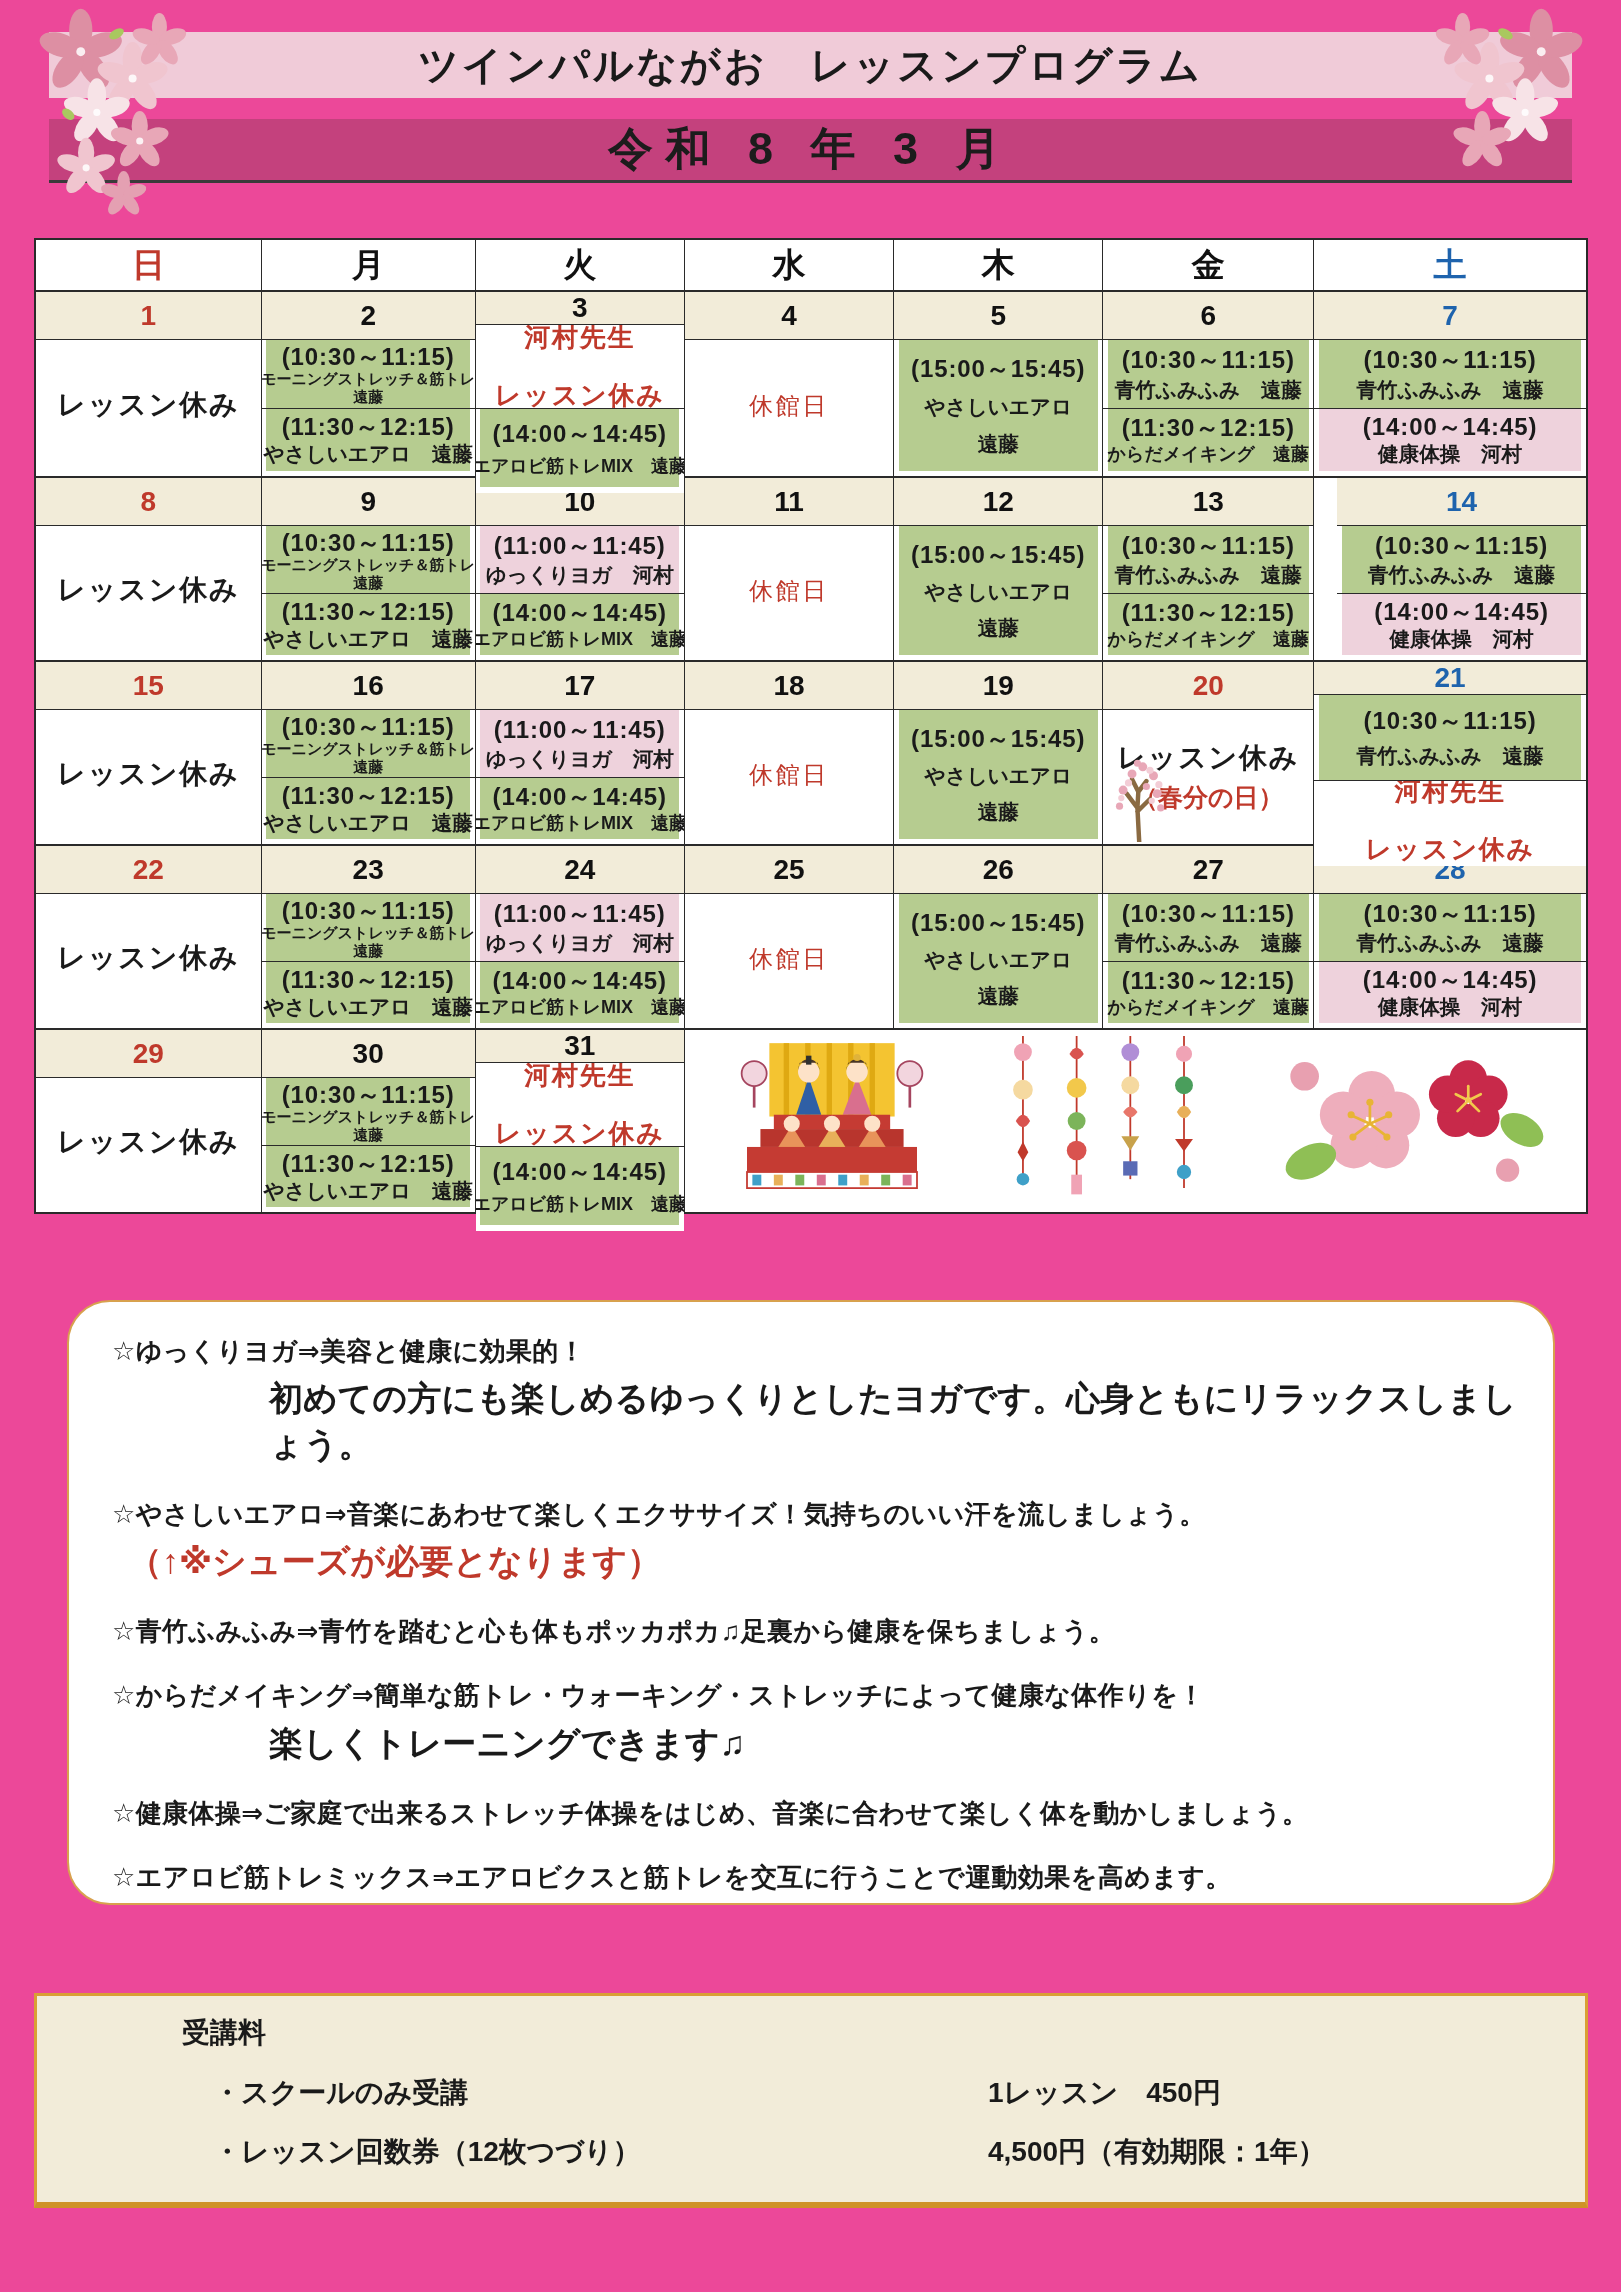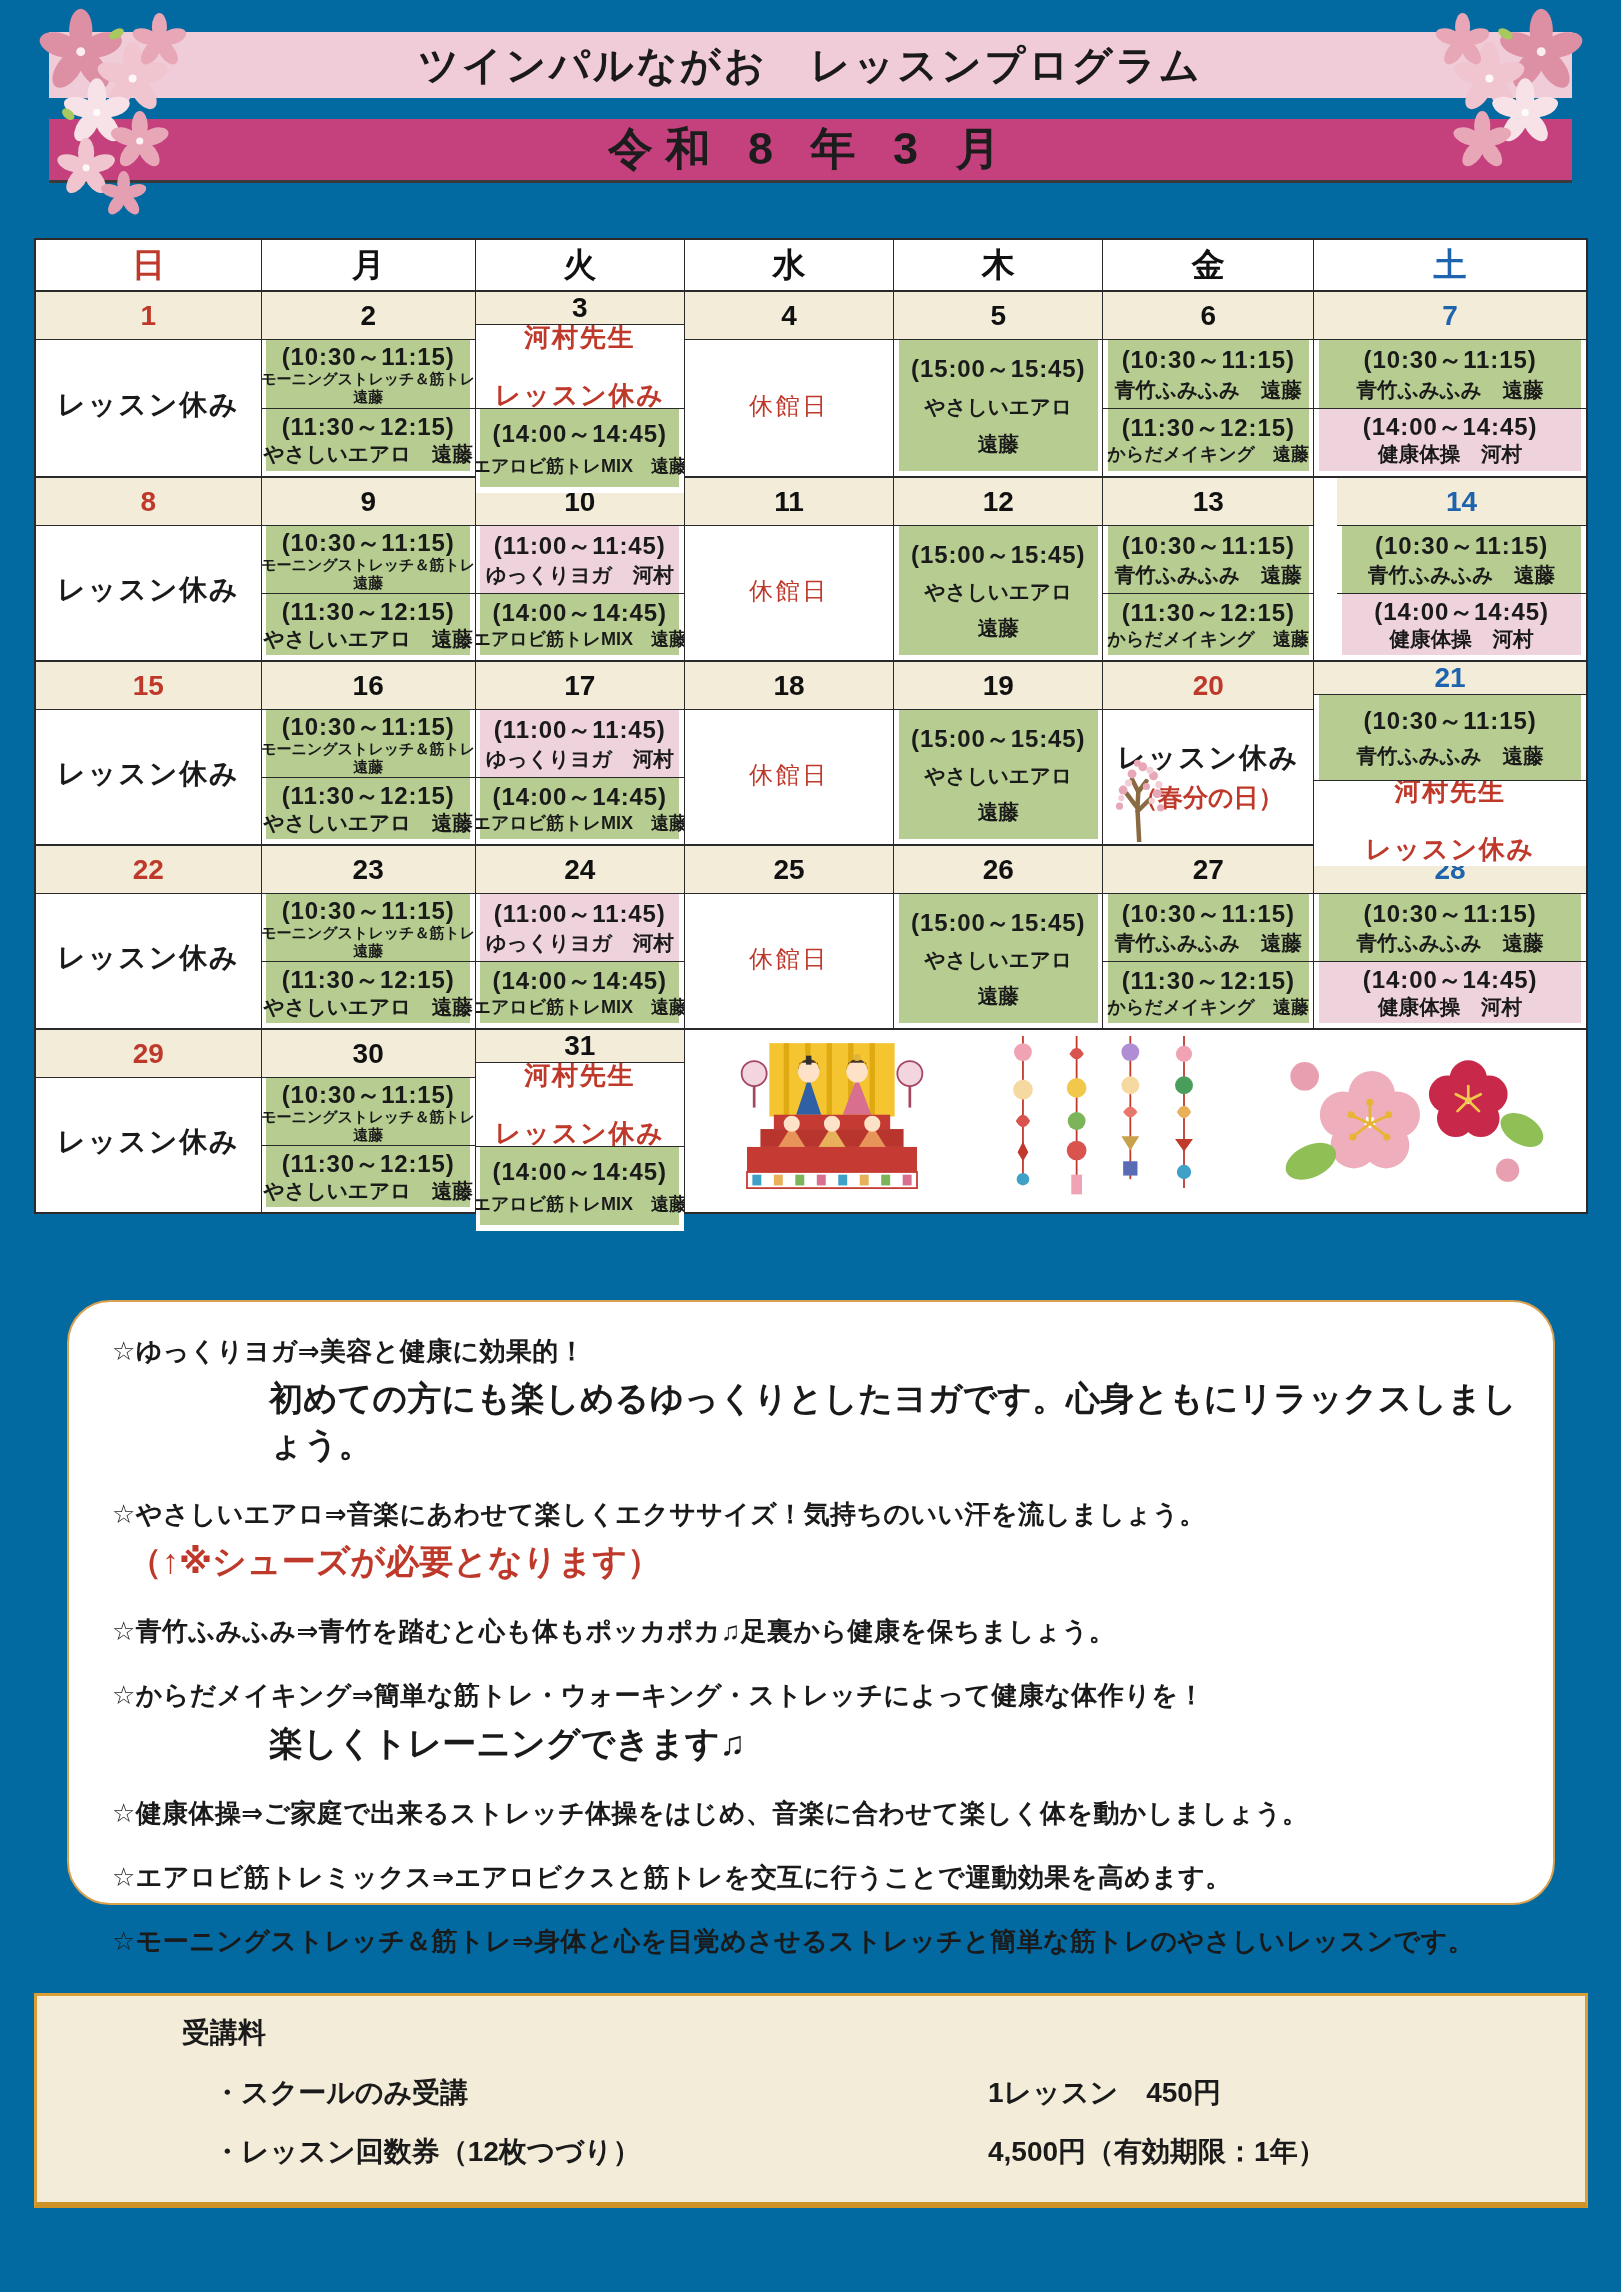--- a/index.html
+++ b/index.html
@@ -2,21 +2,21 @@
 <html style="font-size:14.3px"><head>
 <meta charset="utf-8">
 <style>
   :root{
     --lightpink:#f0cbd8; --magenta:#c4417d; --cream:#f2ecd9;
     --green:#b6cc90; --pink:#eed2dc; --red:#bf392b; --blue:#1e63ad;
     --gold:#d8a14e; --ink:#1a1a1a; --line:#2a2a2a;
   }
   *{box-sizing:border-box; margin:0; padding:0;}
   body{font-family:"Liberation Sans","DejaVu Sans",sans-serif; background:#ffffff; color:var(--ink);}
-  .page{position:relative; width:1622px; height:2293px; background:#0369a1; overflow:hidden;}
+  .page{position:relative; width:1622px; height:2293px; background:#ec4899; overflow:hidden;}
 
   
   .banner-top{position:absolute; top:32px; left:49px; right:50px; height:66px;
     background:var(--lightpink); display:flex; align-items:center; justify-content:center;}
   .banner-top span{font-size:40px; font-weight:700; letter-spacing:2.7px;}
   .banner-month{position:absolute; top:119px; left:49px; right:50px; height:64px;
     background:var(--magenta); border-bottom:3.6px solid #3a3a3a; display:flex; align-items:flex-start; justify-content:center;}
   .banner-month span{font-size:45px; font-weight:700; letter-spacing:12.5px; color:#1c1c1c;}
   .sakura{position:absolute; z-index:5;}
   .sakura.left{top:7.2px; left:34px;}
@@ -811,23 +811,20 @@
       <div class="note-item">
         <div class="note-main">☆からだメイキング⇒簡単な筋トレ・ウォーキング・ストレッチによって健康な体作りを！</div>
         <div class="note-sub">楽しくトレーニングできます♫</div>
       </div>
       <div class="note-item">
         <div class="note-main">☆健康体操⇒ご家庭で出来るストレッチ体操をはじめ、音楽に合わせて楽しく体を動かしましょう。</div>
       </div>
       <div class="note-item">
         <div class="note-main">☆エアロビ筋トレミックス⇒エアロビクスと筋トレを交互に行うことで運動効果を高めます。</div>
       </div>
-      <div class="note-item">
-        <div class="note-main">☆モーニングストレッチ＆筋トレ⇒身体と心を目覚めさせるストレッチと簡単な筋トレのやさしいレッスンです。</div>
-      </div>
     </div>
 
   <div class="fee-box">
     <div class="fee-title">受講料</div>
     <div id="fee-rows">
         <div class="fee-row">
           <span class="fee-label">・スクールのみ受講</span>
           <span class="fee-value">1レッスン　450円</span>
         </div>
         <div class="fee-row">

